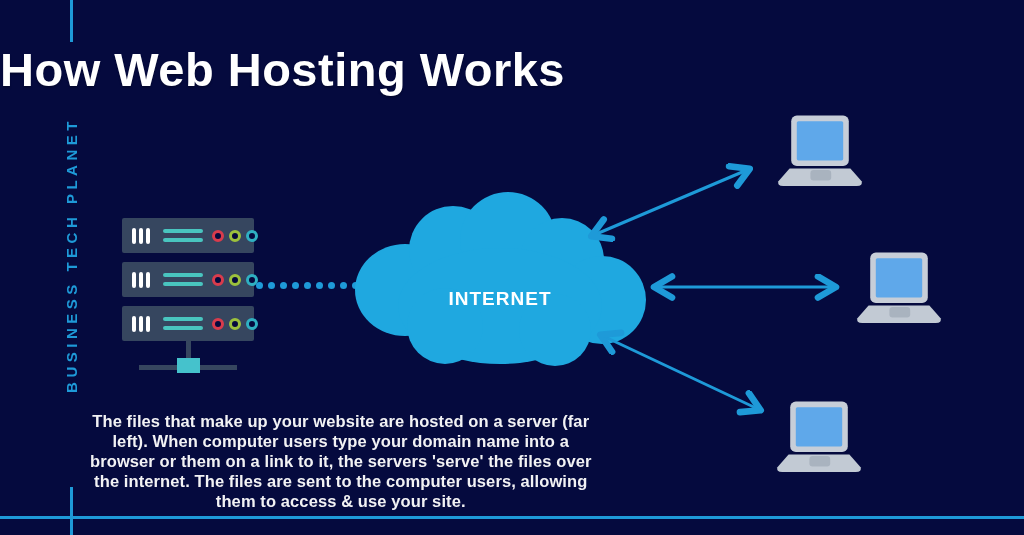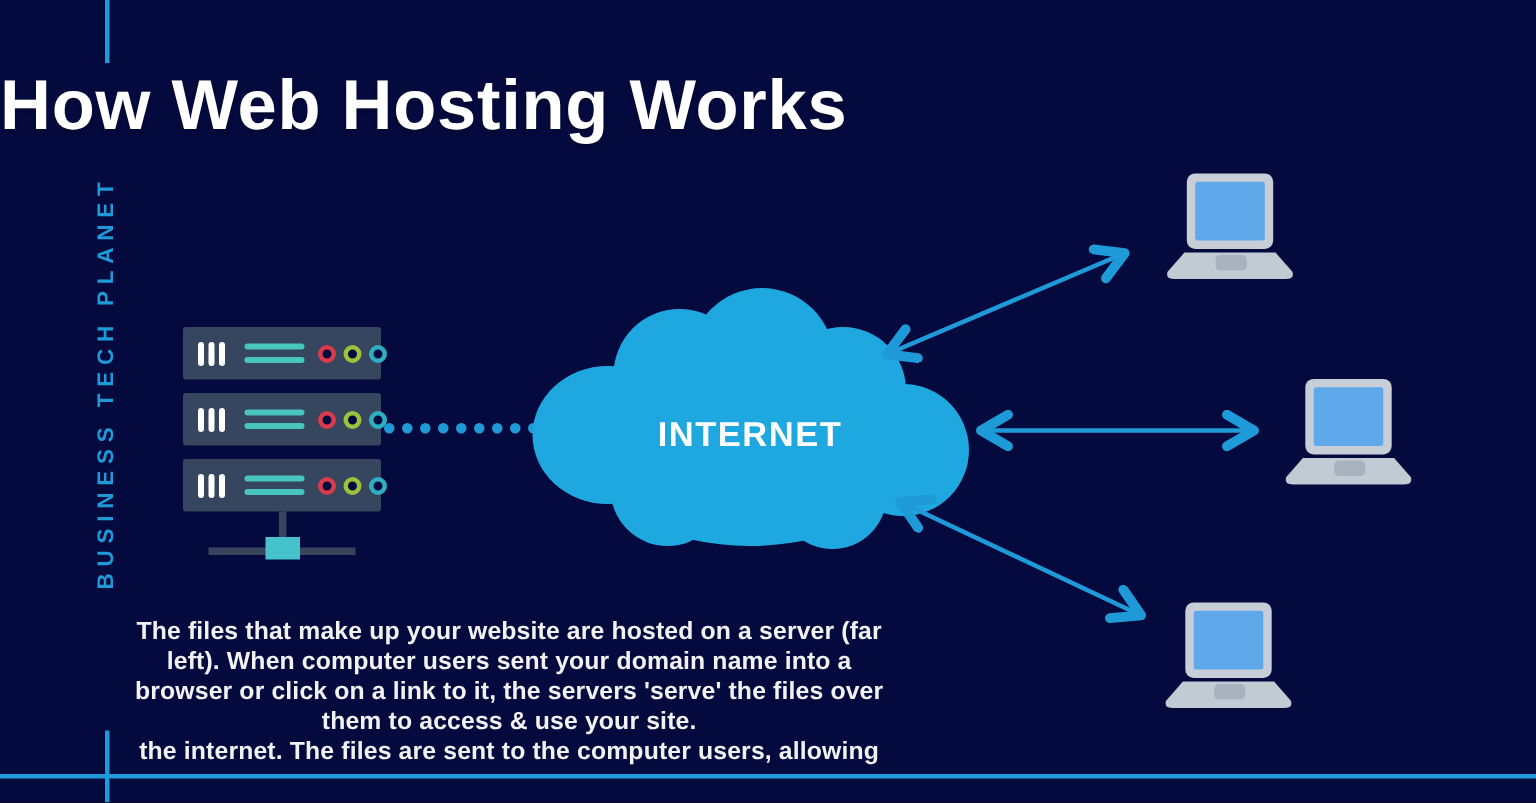--- a/index.html
+++ b/index.html
@@ -53,23 +53,23 @@
   .stand .hbar { position:absolute; left:17px; top:15px;  width:98px; height:5px; background:var(--server_body); }
   .stand .plug { position:absolute; left:55px; top:8px;   width:23px; height:15px; background:var(--plug_teal); }
 
   
   .dots { position:absolute; left:256px; top:282px; display:flex; gap:5px; }
   .dot  { width:7px; height:7px; border-radius:50%; background:var(--accent_blue); }
 
   
   .cloud-svg { position:absolute; left:350px; top:188px; width:300px; height:182px; }
   .cloud-label {
-    position:absolute; left:350px; top:276px; width:300px;
+    position:absolute; left:350px; top:288px; width:300px;
     text-align:center; color:var(--white,#fff);
-    font-size:23px; font-weight:800; letter-spacing:1px;
+    font-size:19px; font-weight:800; letter-spacing:1px;
   }
 
   
   .arrows { position:absolute; left:0; top:0; width:1024px; height:535px; pointer-events:none; }
 
   
   .laptop { position:absolute; width:96px; height:74px; }
   .laptop-1 { left:772px; top:113px; }
   .laptop-2 { left:851px; top:250px; }
   .laptop-3 { left:771px; top:399px; }
@@ -202,22 +202,22 @@
   </svg>
   <svg class="laptop laptop-3" viewBox="0 0 120 92">
     <rect x="24" y="3" width="72" height="63" rx="7" style="fill:var(--laptop_body)"></rect>
     <rect x="31" y="10" width="58" height="49" rx="2" style="fill:var(--laptop_screen)"></rect>
     <path d="M22 69 H98 L112 85 Q114 91 106 91 H14 Q6 91 8 85 Z" style="fill:var(--laptop_base)"></path>
     <rect x="48" y="71" width="26" height="13" rx="4" style="fill:var(--laptop_touchpad)"></rect>
   </svg>
 
   <div class="description">
     <div>The files that make up your website are hosted on a server (far</div>
-    <div>left). When computer users sent your domain name into a</div>
-    <div>browser or click on a link to it, the servers 'serve' the files over</div>
+    <div>left). When computer users type your domain name into a</div>
+    <div>browser or them on a link to it, the servers 'serve' the files over</div>
+    <div>the internet. The files are sent to the computer users, allowing</div>
     <div>them to access &amp; use your site.</div>
-    <div>the internet. The files are sent to the computer users, allowing</div>
   </div>
 
   <div class="h-line-bottom"></div>
   <div class="v-line-bottom"></div>
 
 </div>
 
 </body></html>

